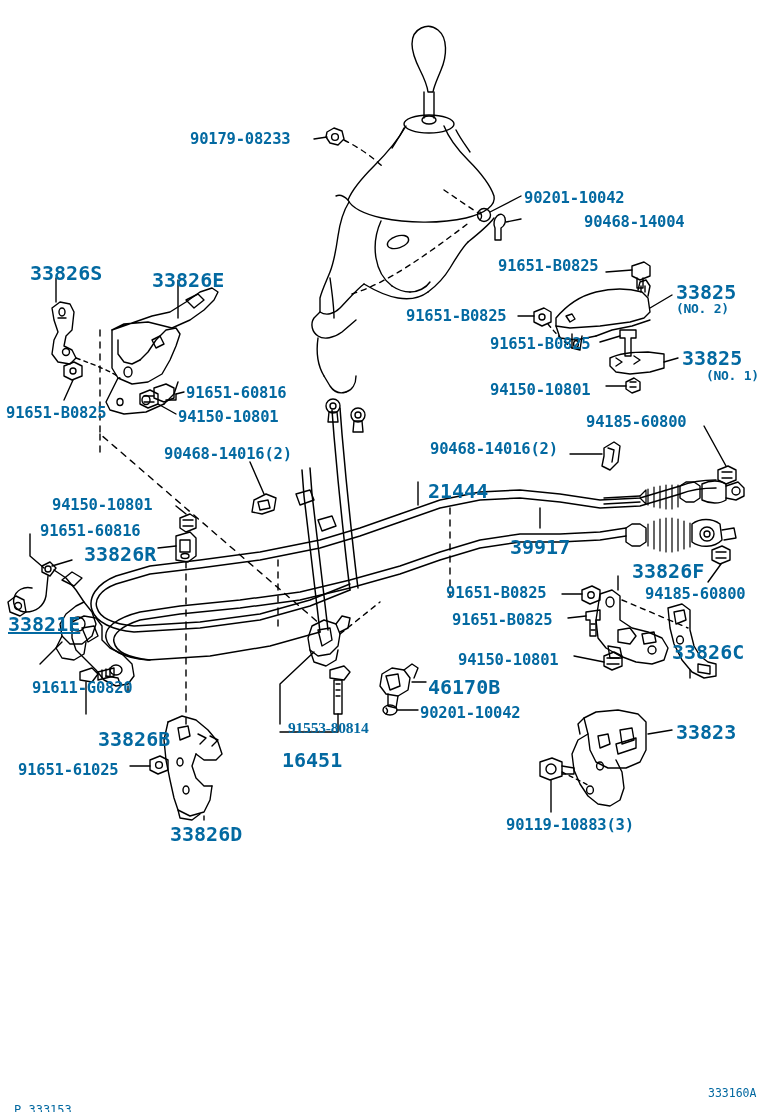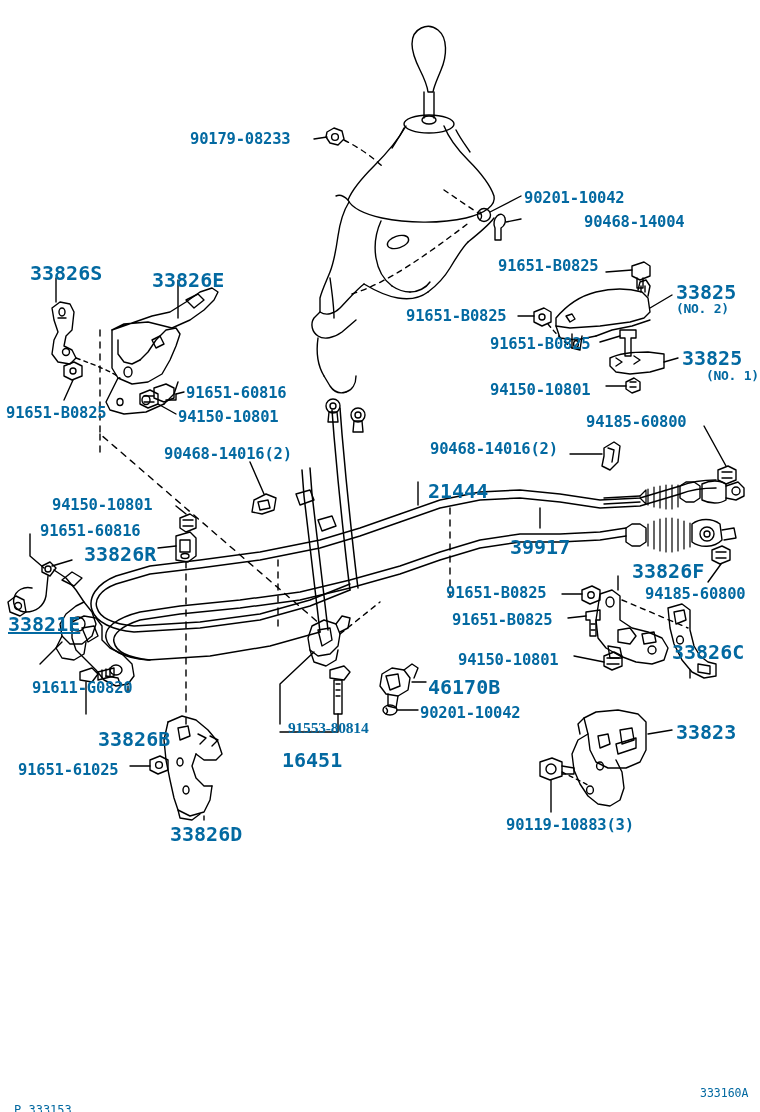--- a/index.html
+++ b/index.html
@@ -14,21 +14,21 @@
   .lbl{
     position:absolute;white-space:pre;
     font-family:"DejaVu Sans Mono","Liberation Mono",monospace;
     font-weight:bold;color:#0369a1;letter-spacing:-0.2px;
     line-height:1.05;
   }
   .lbl.n{font-size:15.5px;}         
   .lbl.b{font-size:20px;letter-spacing:0px;}  
   .lbl.sub{font-size:13px;font-weight:bold;letter-spacing:-0.3px;}
   .lbl.foot{font-size:12px;font-weight:normal;letter-spacing:0px;}
-  .lbl.footr{font-size:11.5px;font-weight:normal;letter-spacing:0px;}
+  .lbl.footr{font-size:11.5px;font-weight:normal;letter-spacing:0px;margin-left:8px;}
 </style>
 </head>
 <body>
 
 <div id="sheet">
 
   <svg id="art" viewBox="0 0 760 1112">
     <g fill="none" stroke="#000" stroke-width="1.4" stroke-linecap="round" stroke-linejoin="round">
 
       <g>

